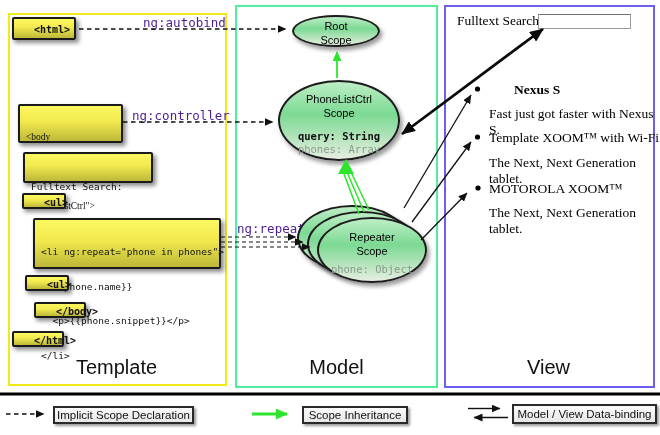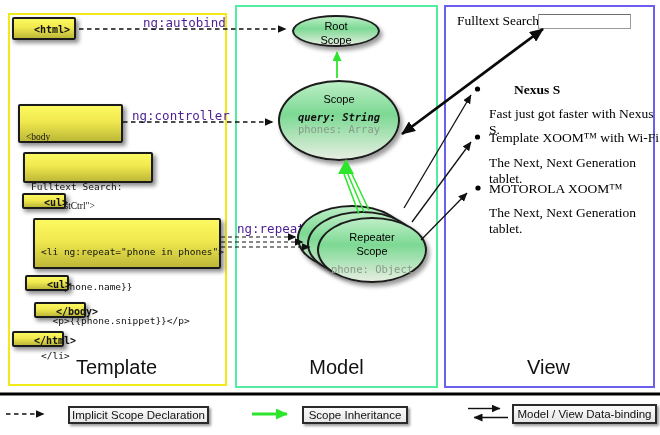--- a/index.html
+++ b/index.html
@@ -81,22 +81,23 @@
   <div class="nglabel" style="left:143px;top:15px;">ng:autobind</div>
   <div class="nglabel" style="left:132px;top:108px;">ng:controller</div>
   <div class="nglabel" style="left:237px;top:221px;">ng:repeat</div>
 
   <div class="ellipse" style="left:292px;top:15px;width:88px;height:32px;padding-top:3px;">
     <div class="etitle">Root</div>
     <div class="etitle">Scope</div>
   </div>
 
   <div class="ellipse" style="left:278px;top:80px;width:122px;height:81px;padding-top:11px;">
+    <div class="etitle">PhoneListCtrl</div>
     <div class="etitle">Scope</div>
-    <div class="eprop bold" style="margin-top:4px;font-style:italic;">query: String</div>
+    <div class="eprop bold" style="margin-top:10px;">query: String</div>
     <div class="eprop gray">phones: Array</div>
   </div>
 
   <div class="ellipse" style="left:297px;top:205px;width:110px;height:66px;"></div>
   <div class="ellipse" style="left:307px;top:211px;width:110px;height:66px;"></div>
   <div class="ellipse" style="left:317px;top:217px;width:110px;height:66px;padding-top:12px;">
     <div class="etitle">Repeater</div>
     <div class="etitle">Scope</div>
     <div class="eprop gray" style="margin-top:5px;">phone: Object</div>
   </div>
@@ -104,21 +105,21 @@
   <div class="serif" id="search-label">Fulltext Search:</div>
   <input id="search-input" type="text" value="" style="">
 
   <div class="serif vtitle" style="left:514px;top:82px;font-weight:bold;">Nexus S</div>
   <div class="serif vdesc" style="left:489px;top:106px;">Fast just got faster with Nexus S.</div>
   <div class="serif vtitle" style="left:489px;top:130px;">Template XOOM™ with Wi-Fi</div>
   <div class="serif vdesc" style="left:489px;top:155px;">The Next, Next Generation tablet.</div>
   <div class="serif vtitle" style="left:489px;top:181px;">MOTOROLA XOOM™</div>
   <div class="serif vdesc" style="left:489px;top:205px;">The Next, Next Generation tablet.</div>
 
-  <div class="lgbox" style="left:68px;top:406px;width:141px;height:18px;line-height:15px;">Implicit Scope Declaration</div>
+  <div class="lgbox" style="left:53px;top:406px;width:141px;height:18px;line-height:15px;">Implicit Scope Declaration</div>
   <div class="lgbox" style="left:302px;top:406px;width:106px;height:18px;line-height:15px;">Scope Inheritance</div>
   <div class="lgbox" style="left:512px;top:404px;width:145px;height:20px;line-height:17px;">Model / View Data-binding</div>
 
   <svg id="arrows" viewBox="0 0 660 435">
     <defs>
       <marker id="ab" markerUnits="userSpaceOnUse" markerWidth="9" markerHeight="8" refX="8.5" refY="4" orient="auto-start-reverse">
         <path d="M0,0 L9,4 L0,8 z" fill="#111"></path>
       </marker>
       <marker id="abL" markerUnits="userSpaceOnUse" markerWidth="14" markerHeight="12" refX="13" refY="6" orient="auto-start-reverse">
         <path d="M0,0 L14,6 L0,12 z" fill="#0a0a0a"></path>

